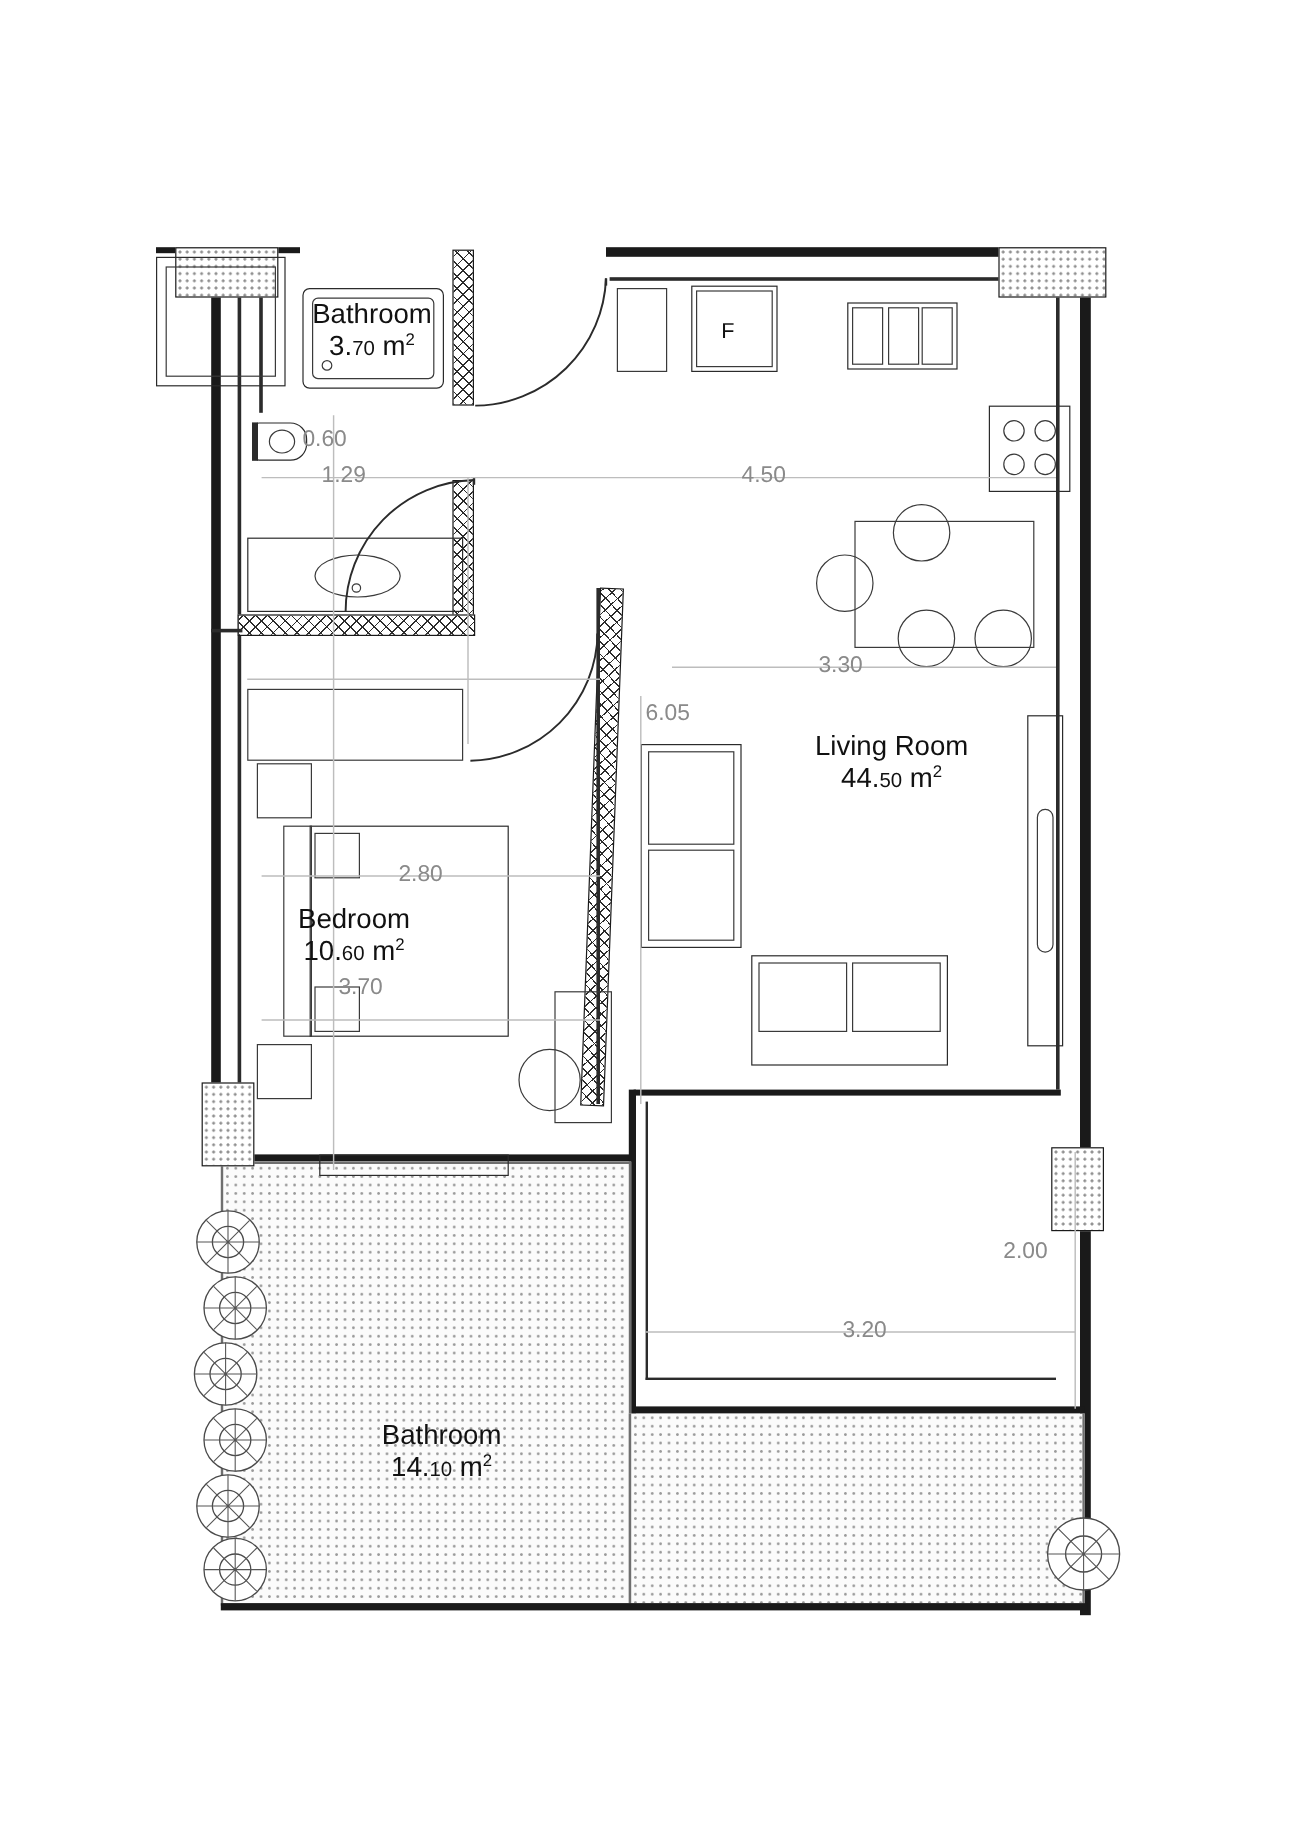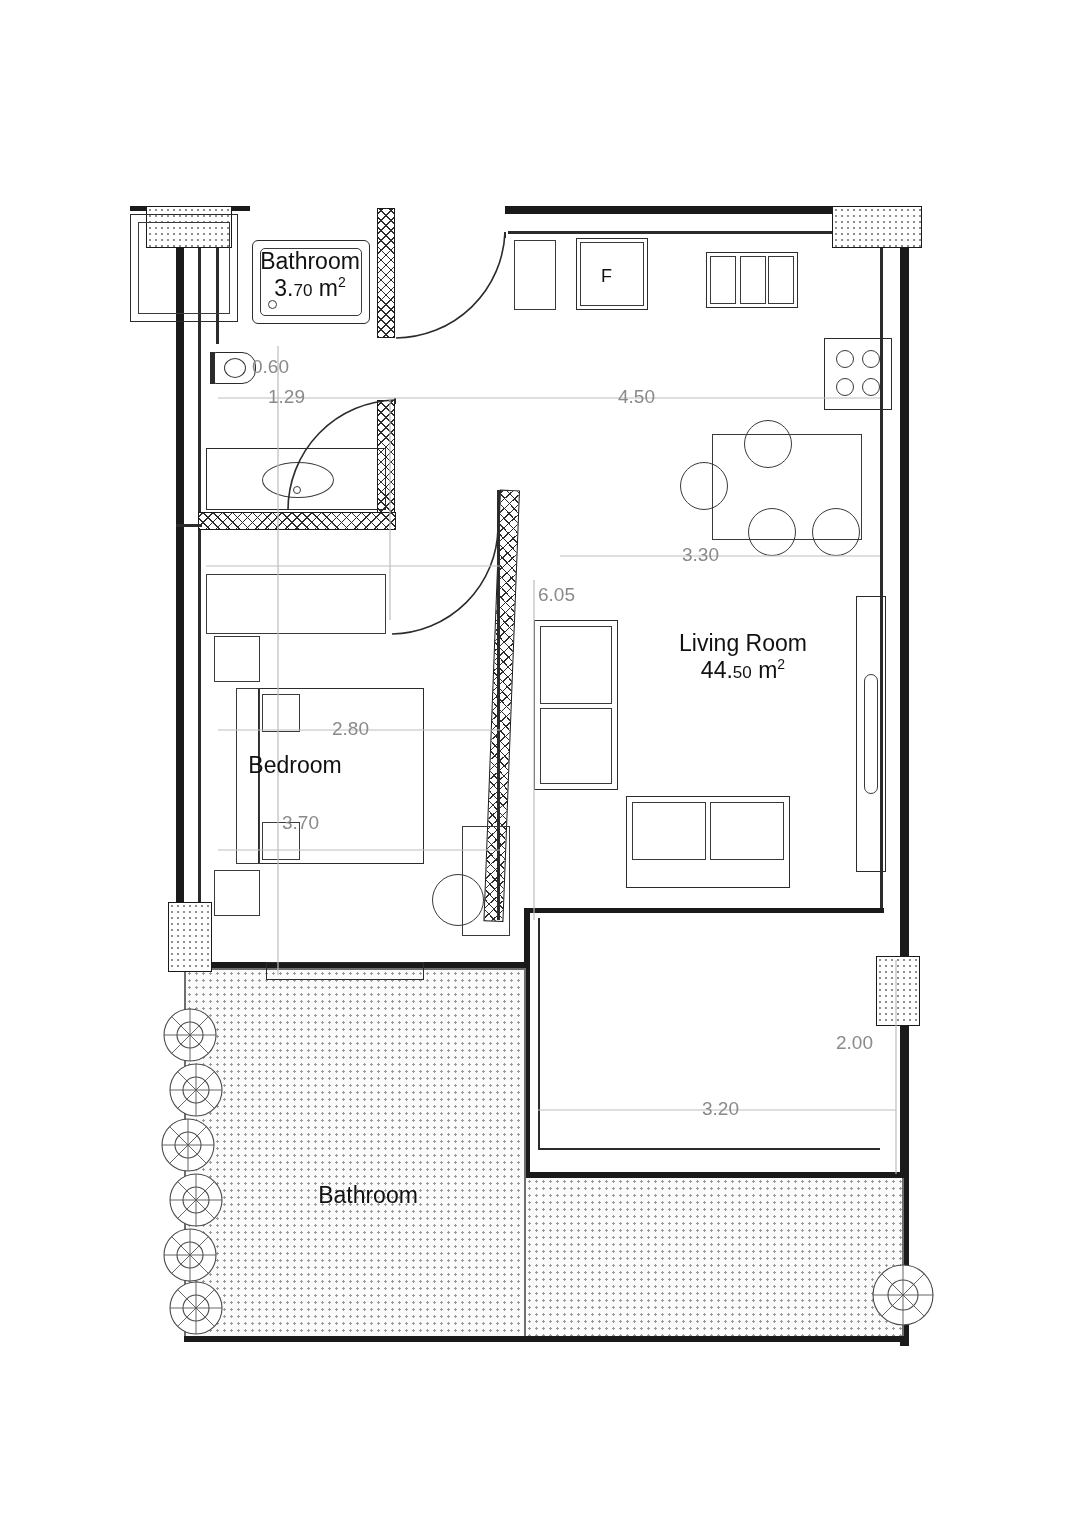--- a/index.html
+++ b/index.html
@@ -193,27 +193,33 @@
 
   <div class="lbl" style="left:190px;top:248px;width:240px;">
     <div class="name">Bathroom</div>
     <div class="area">
       <span>3.</span><span class="sm">70</span><span> m</span><sup>2</sup>
     </div>
   </div>
 
   <div class="lbl" style="left:170px;top:752px;width:250px;">
     <div class="name">Bedroom</div>
-  </div>
-
-  <div class="lbl" style="left:598px;top:630px;width:290px;">
+    <div class="area">
+      <span>10.</span><span class="sm">60</span><span> m</span><sup>2</sup>
+    </div>
+  </div>
+
+  <div class="lbl" style="left:598px;top:608px;width:290px;">
     <div class="name">Living Room</div>
     <div class="area">
       <span>44.</span><span class="sm">50</span><span> m</span><sup>2</sup>
     </div>
   </div>
 
 
   <div class="lbl" style="left:248px;top:1182px;width:240px;">
     <div class="name">Bathroom</div>
+    <div class="area">
+      <span>14.</span><span class="sm">10</span><span> m</span><sup>2</sup>
+    </div>
   </div>
 
 </div>
 
 </body></html>

